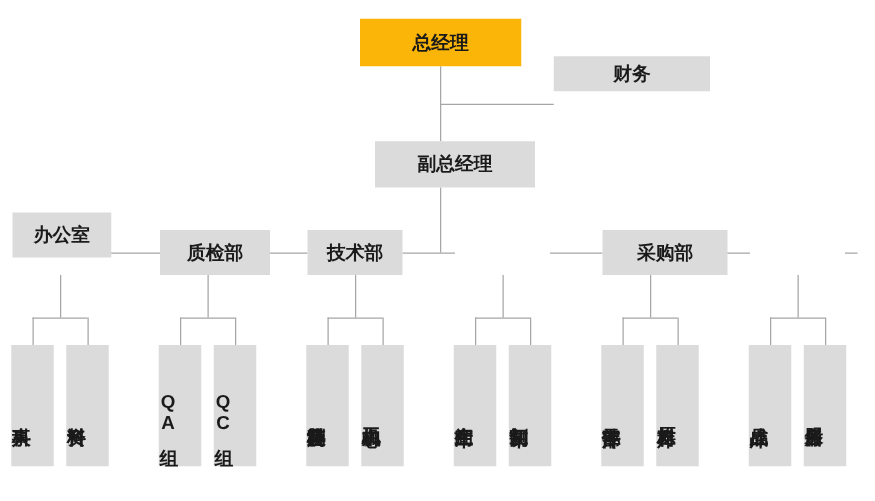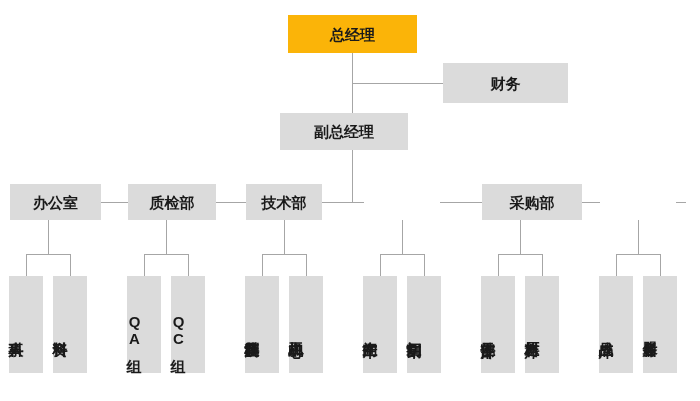--- a/index.html
+++ b/index.html
@@ -66,28 +66,28 @@
   <div class="line" style="left:542px;top:254px;width:1px;height:22px"></div>
 
   <div class="line" style="left:638px;top:220px;width:1px;height:34px"></div>
   <div class="line" style="left:616px;top:254px;width:44px;height:1px"></div>
   <div class="line" style="left:616px;top:254px;width:1px;height:22px"></div>
   <div class="line" style="left:660px;top:254px;width:1px;height:22px"></div>
 
   <div class="box root" style="left:288px;top:15px;width:129px;height:38px">
     <span>总经理</span>
   </div>
-  <div class="box" style="left:443px;top:63px;width:125px;height:40px">
+  <div class="box" style="left:443px;top:45px;width:125px;height:28px">
     <span>财务</span>
   </div>
-  <div class="box" style="left:280px;top:113px;width:128px;height:37px">
+  <div class="box" style="left:300px;top:113px;width:128px;height:37px">
     <span>副总经理</span>
   </div>
 
-  <div class="box" style="left:10px;top:184px;width:91px;height:36px">
+  <div class="box" style="left:10px;top:170px;width:79px;height:36px">
     <span>办公室</span>
   </div>
   <div class="box" style="left:128px;top:184px;width:88px;height:36px">
     <span>质检部</span>
   </div>
   <div class="box" style="left:246px;top:184px;width:76px;height:36px">
     <span>技术部</span>
   </div>
   <div class="box" style="left:482px;top:184px;width:100px;height:36px">
     <span>采购部</span>

